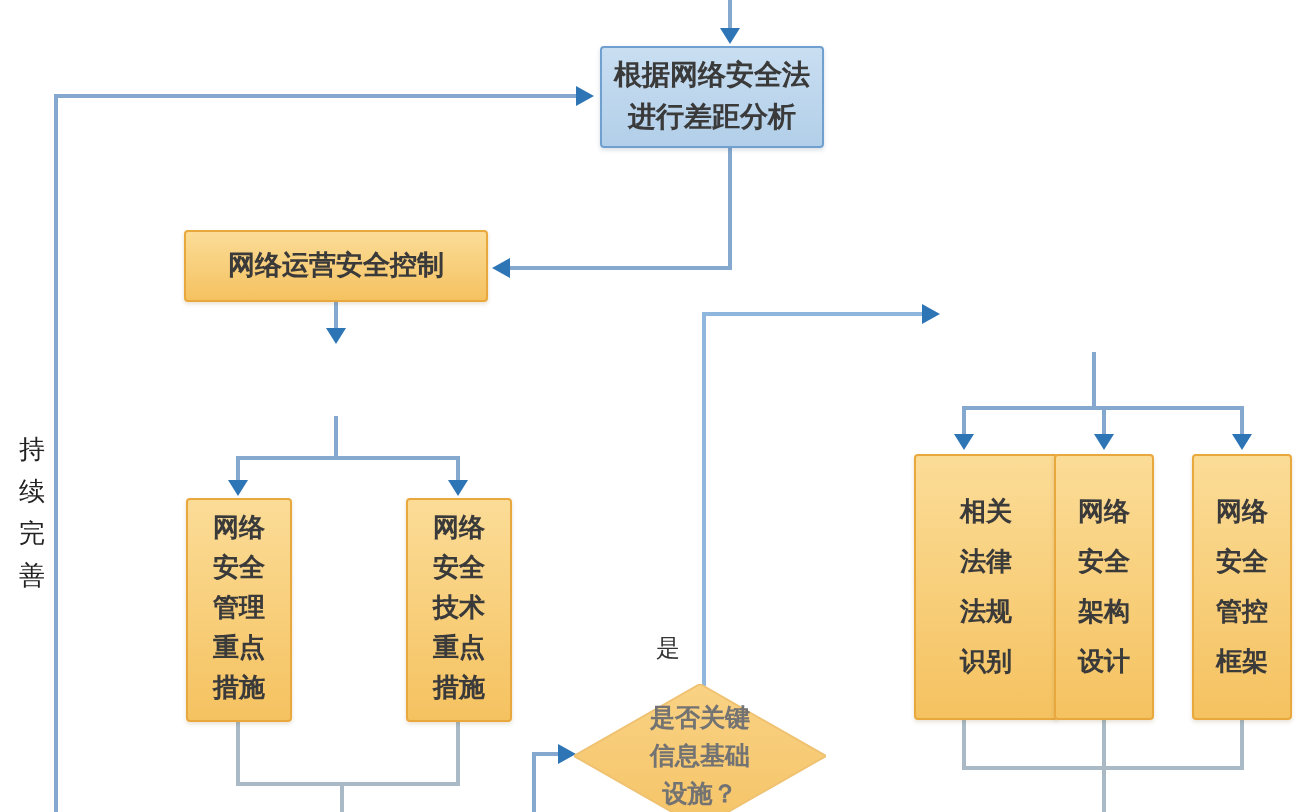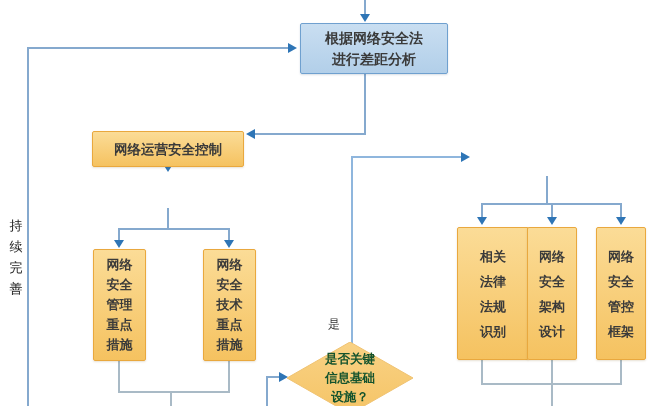--- a/index.html
+++ b/index.html
@@ -37,21 +37,21 @@
     box-shadow:0 1px 2px rgba(40,70,110,0.18);
   }
   .hbox { font-size:13.5px; line-height:18px; }
   .vbox-l { font-size:13px; line-height:20px; }
   .vbox-r { font-size:13px; line-height:25px; }
   .gapbox { font-size:14px; line-height:21px; }
   .diamond-svg { position:absolute; left:287px; top:342px; }
   .diamond-label {
     position:absolute; left:287px; top:349px; width:126px;
     text-align:center; font-weight:bold; font-size:12.5px; line-height:19px;
-    color:#14532d; white-space:pre-line;
+    color:#737373; white-space:pre-line;
   }
   .side-label {
     position:absolute; left:8px; top:215px; width:16px;
     font-size:13px; line-height:21px; color:#222; white-space:pre-line;
     text-align:center;
   }
   .yes-label {
     position:absolute; left:325px; top:316px; width:18px;
     font-size:12px; color:#333; text-align:center; font-weight:normal;
   }
@@ -108,24 +108,24 @@
   <div class="arr down" style="left:547px; top:217px;"></div>
   <div class="vl c1" style="left:620px; top:203px; height:14px;"></div>
   <div class="arr down" style="left:616px; top:217px;"></div>
 
   <div class="vl cg" style="left:481px; top:360px; height:24px;"></div>
   <div class="vl cg" style="left:551px; top:360px; height:24px;"></div>
   <div class="vl cg" style="left:620px; top:360px; height:24px;"></div>
   <div class="hl cg" style="left:481px; top:383px; width:141px;"></div>
   <div class="vl cg" style="left:551px; top:383px; height:23px;"></div>
 
-  <div class="node blueNode gapbox" style="left:300px; top:23px; width:148px; height:51px;">根据网络安全法
+  <div class="node blueNode gapbox" style="left:300px; top:23px; width:112px; height:51px;">根据网络安全法
 进行差距分析</div>
 
-  <div class="node orange hbox" style="left:92px; top:115px; width:152px; height:36px;margin-top:16px;">网络运营安全控制</div>
+  <div class="node orange hbox" style="left:92px; top:115px; width:152px; height:36px;">网络运营安全控制</div>
 
 
   <div class="node orange vbox-l" style="left:93px; top:249px; width:53px; height:112px;">网络
 安全
 管理
 重点
 措施</div>
 
   <div class="node orange vbox-l" style="left:203px; top:249px; width:53px; height:112px;">网络
 安全

